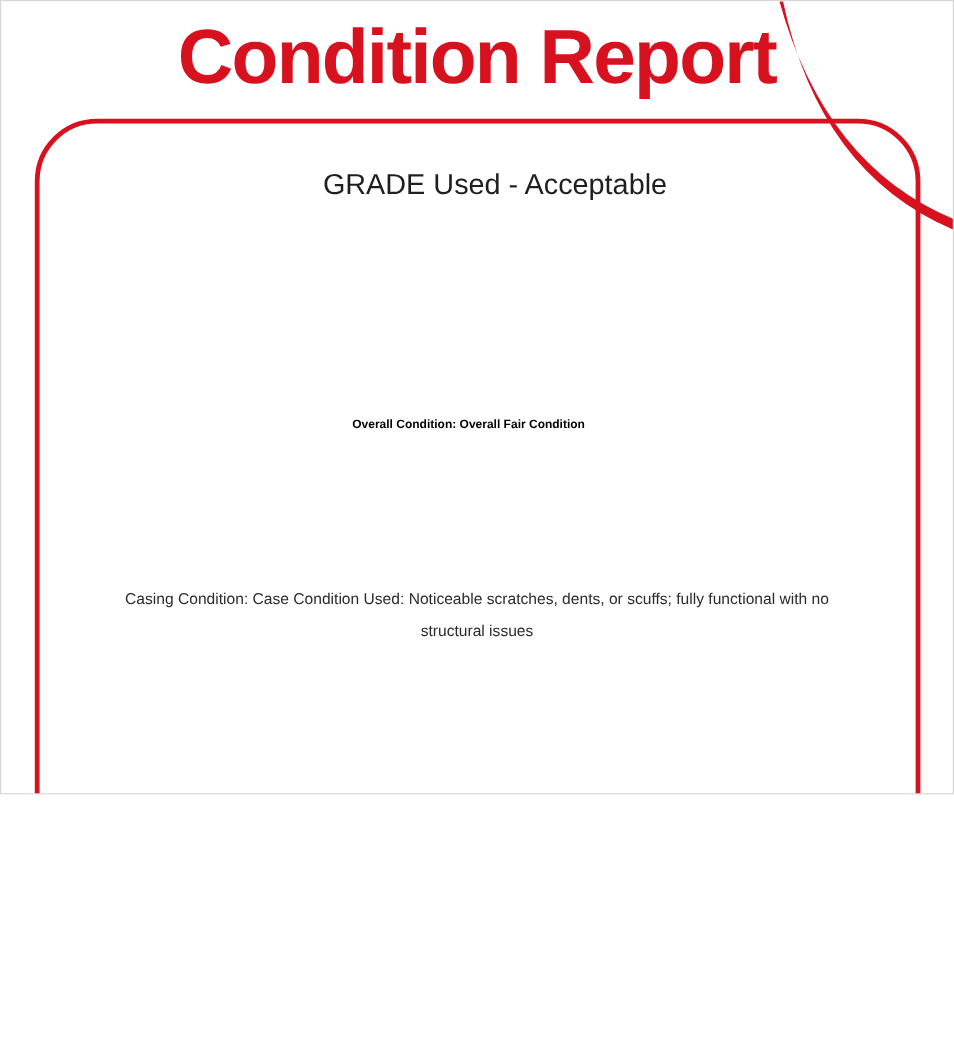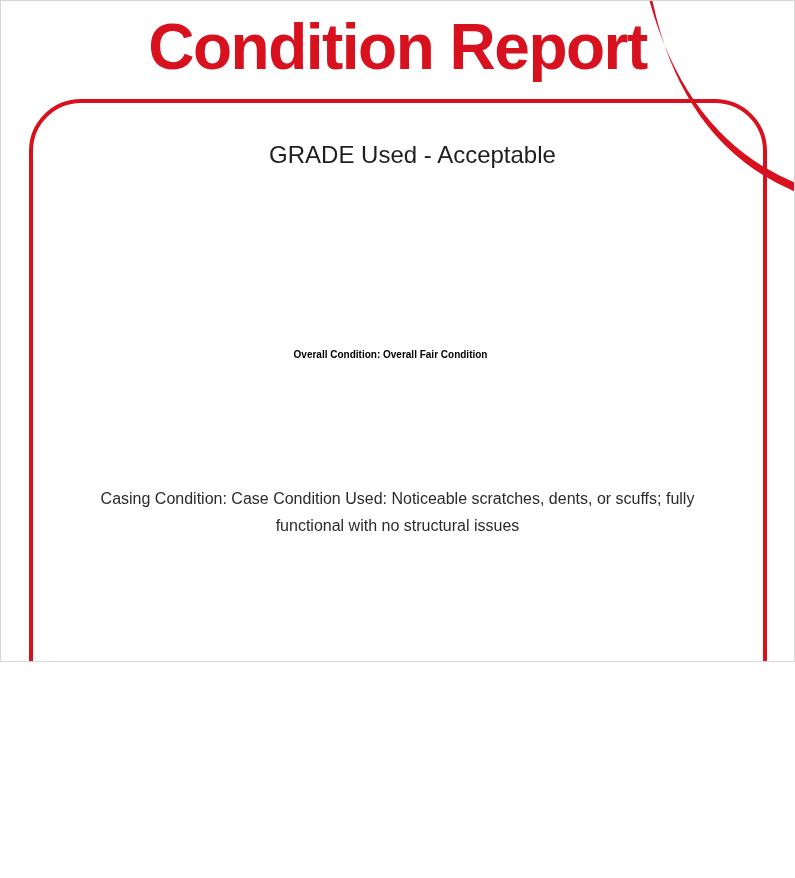--- a/index.html
+++ b/index.html
@@ -62,21 +62,21 @@
     font-weight:600;
     color:#000000;
     margin-top:20px;
   }
   .casing-text{
     position:absolute;
     top:484px;
     left:calc(50% - 312px);
     width:624px;
     text-align:center;
-    font-size:16px;
+    font-size:13px;
     line-height:27px;
     color:#2b2b2b;
   }
 </style>
 </head>
 <body>
 
 <div class="page">
 
   <h1 class="page-title">Condition Report</h1>

